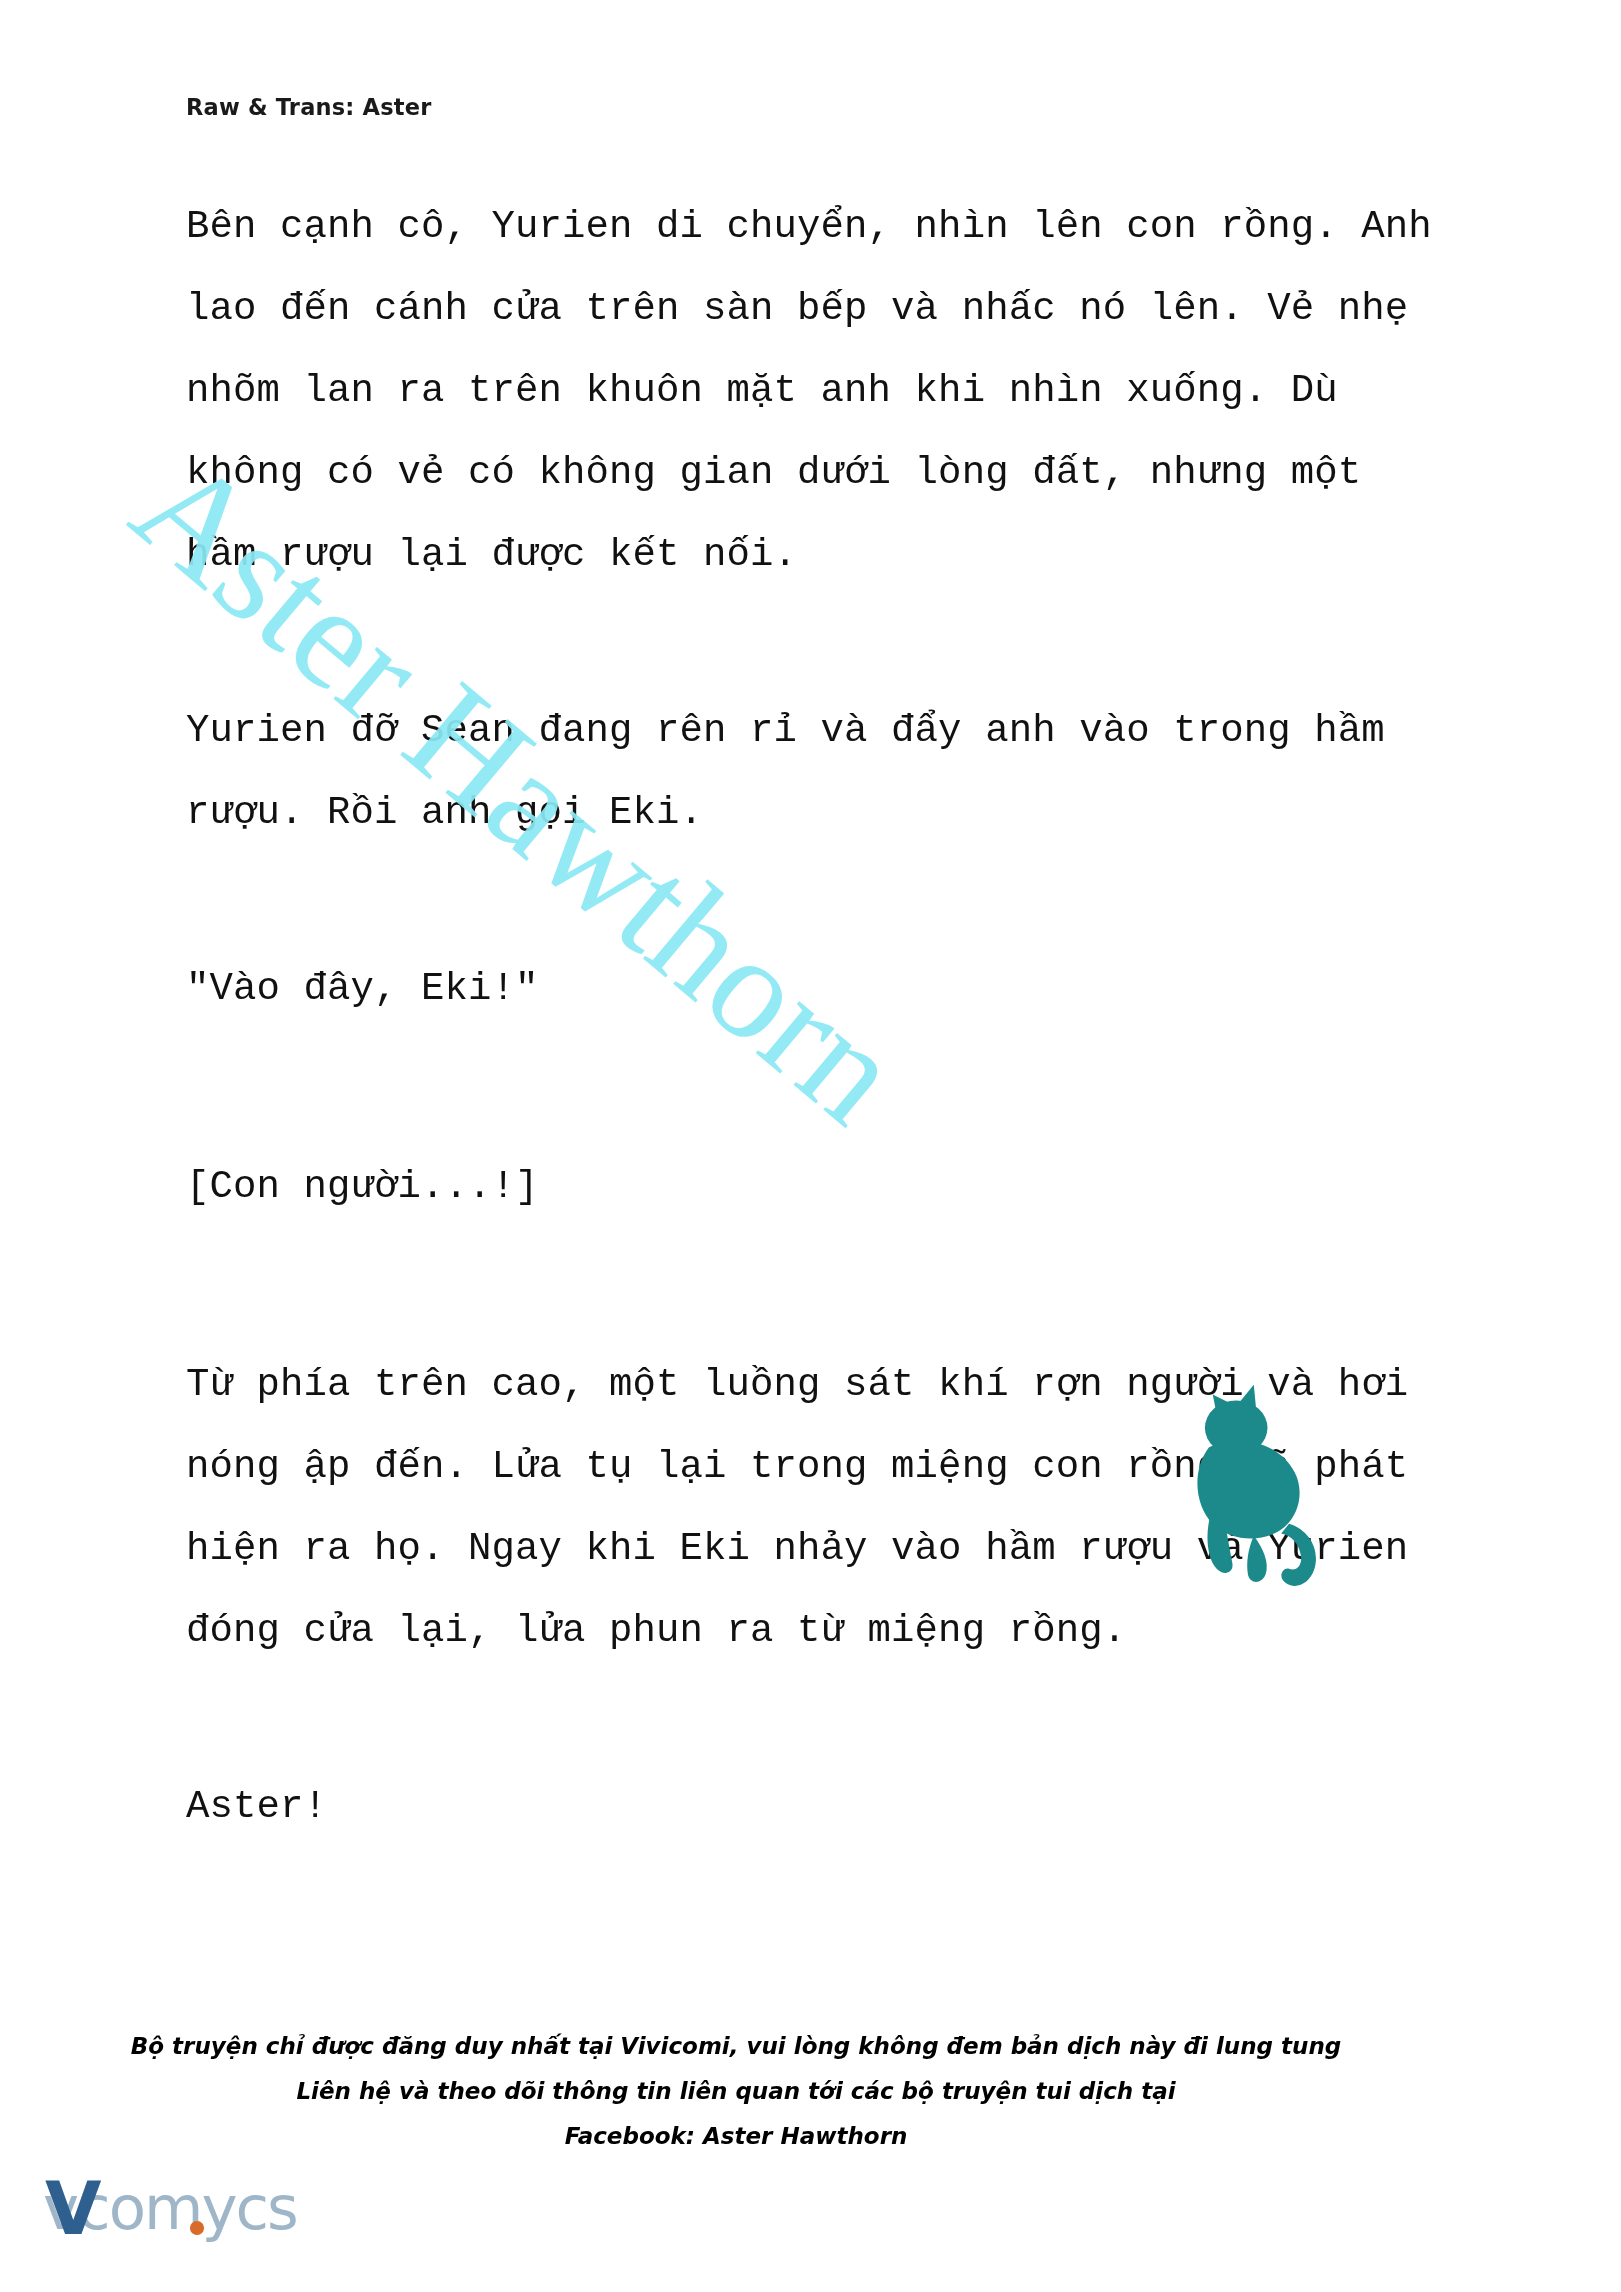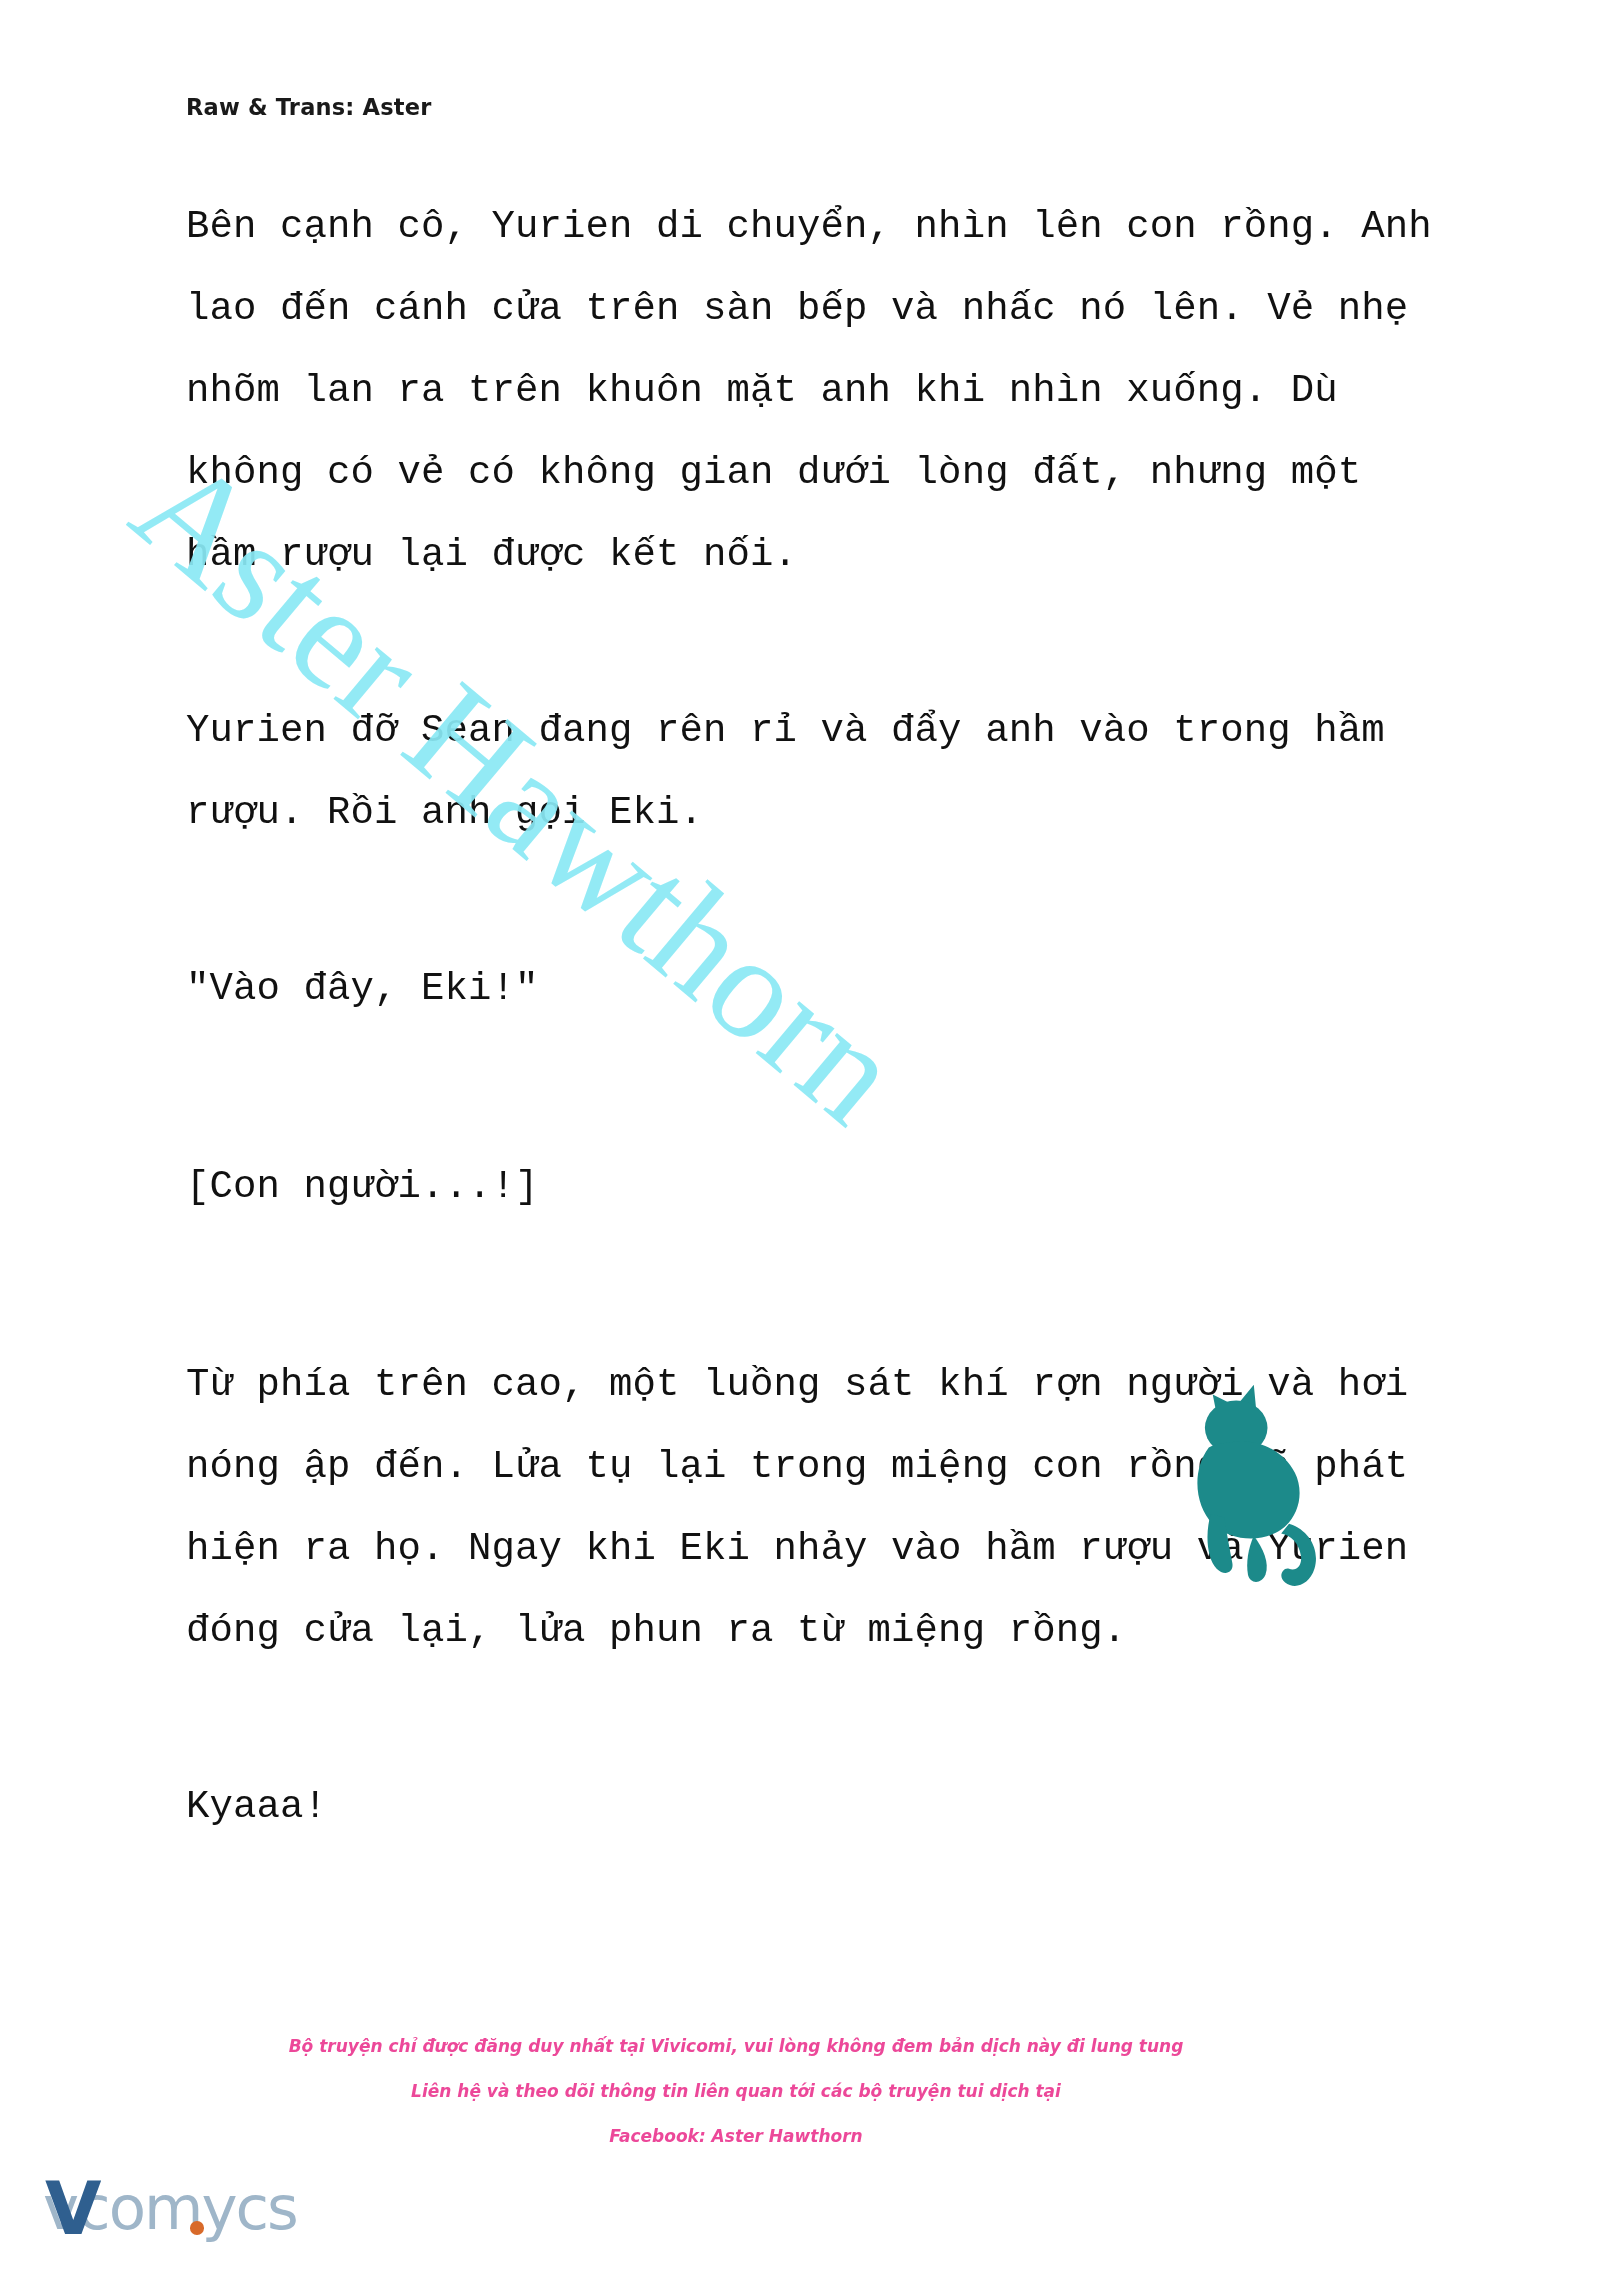--- a/index.html
+++ b/index.html
@@ -84,23 +84,23 @@
   
   .footer-note {
     position: absolute;
     left: 0;
     right: 0;
     top: 2024px;
     text-align: center;
     font-family: "DejaVu Sans", sans-serif;
     font-style: italic;
     font-weight: 700;
-    font-size: 17px;
+    font-size: 23px;
     line-height: 45px;
-    color: #ec4899;
+    color: #000000;
   }
   .footer-note div { display: block; }
 
   
   .brand {
     position: absolute;
     left: 43px;
     top: 2168px;
     width: 235px;
     height: 94px;
@@ -140,21 +140,21 @@
 <div class="page">
 
   <div class="header">Raw &amp; Trans: Aster</div>
 
   <div class="content">
     <p class="para gap-lg">Bên cạnh cô, Yurien di chuyển, nhìn lên con rồng. Anh lao đến cánh cửa trên sàn bếp và nhấc nó lên. Vẻ nhẹ nhõm lan ra trên khuôn mặt anh khi nhìn xuống. Dù không có vẻ có không gian dưới lòng đất, nhưng một hầm rượu lại được kết nối.</p>
     <p class="para gap-lg">Yurien đỡ Sean đang rên rỉ và đẩy anh vào trong hầm rượu. Rồi anh gọi Eki.</p>
     <p class="para gap-xl">"Vào đây, Eki!"</p>
     <p class="para gap-xl">[Con người...!]</p>
     <p class="para gap-lg">Từ phía trên cao, một luồng sát khí rợn người và hơi nóng ập đến. Lửa tụ lại trong miệng con rồng đã phát hiện ra họ. Ngay khi Eki nhảy vào hầm rượu và Yurien đóng cửa lại, lửa phun ra từ miệng rồng.</p>
-    <p class="para">Kyaaa!</p>
+    <p class="para">Aster!</p>
   </div>
 
   <div class="watermark">Aster Hawthorn</div>
 
   <svg class="cat" viewBox="0 0 190 230">
     <g fill="#1c8a8a">
 
       <path d="M62 18 L70 58 L108 50 L104 8 L86 30 Z"></path>
       <ellipse cx="86" cy="52" rx="32" ry="28"></ellipse>
 

